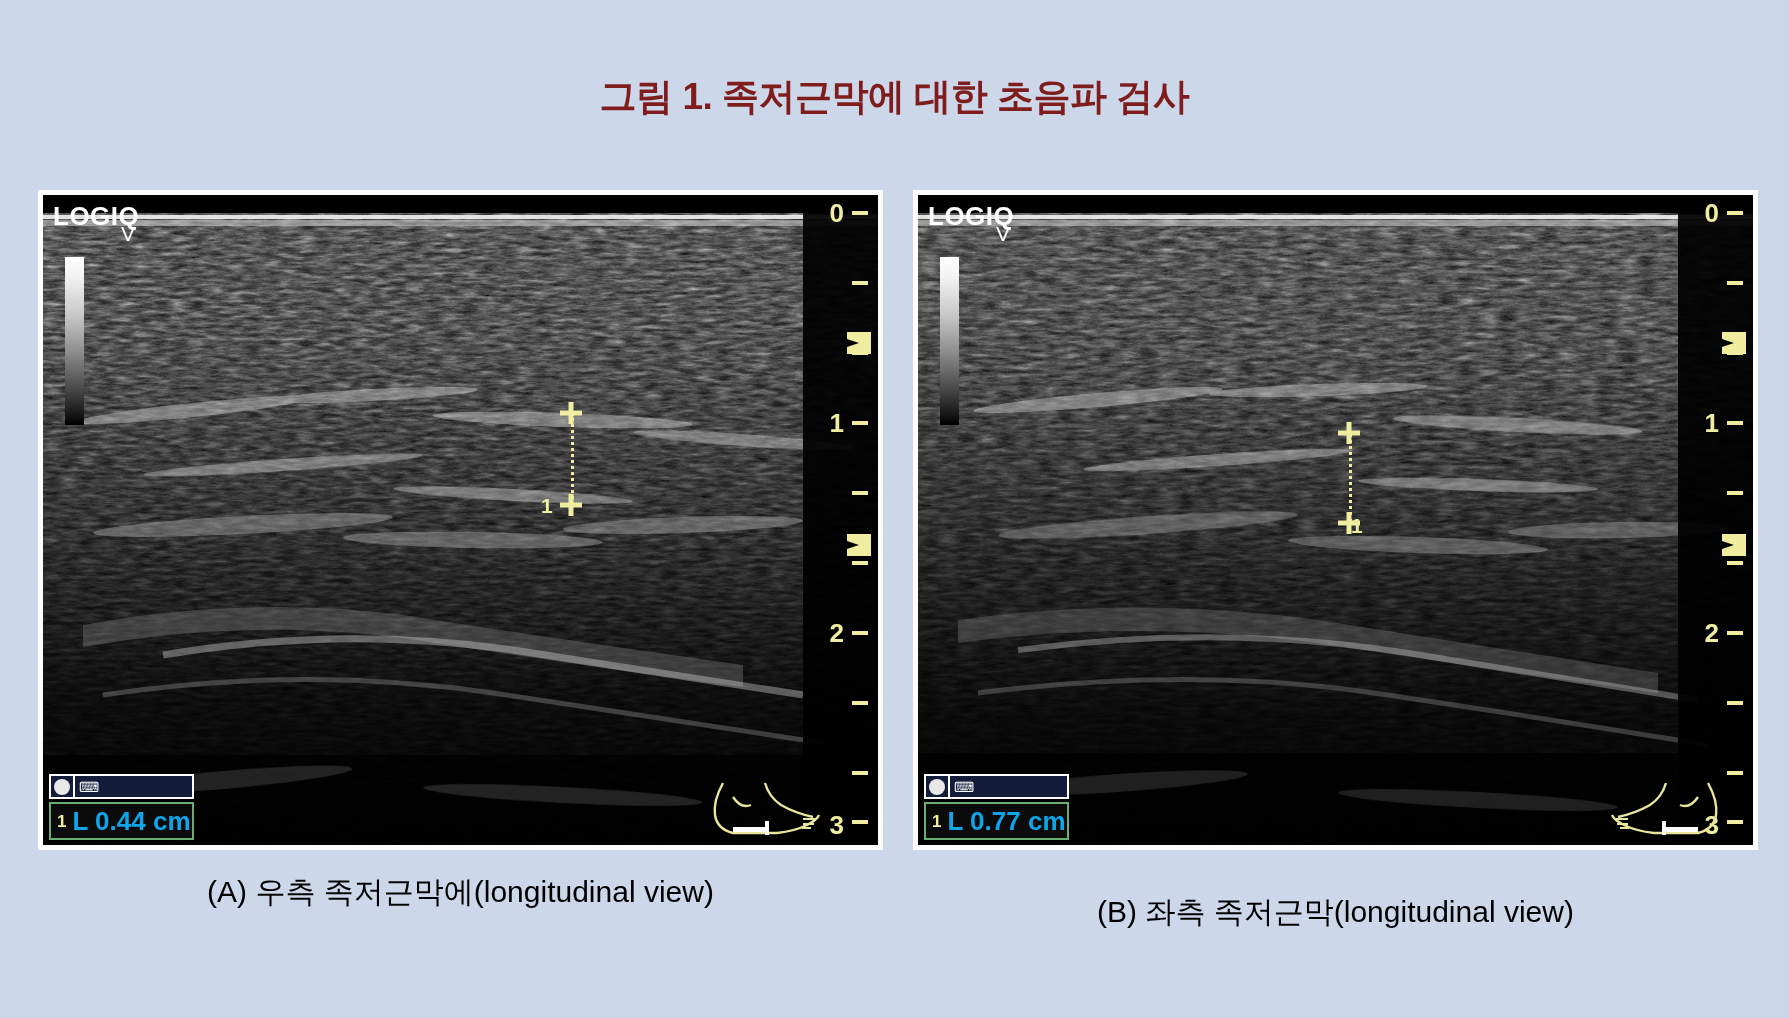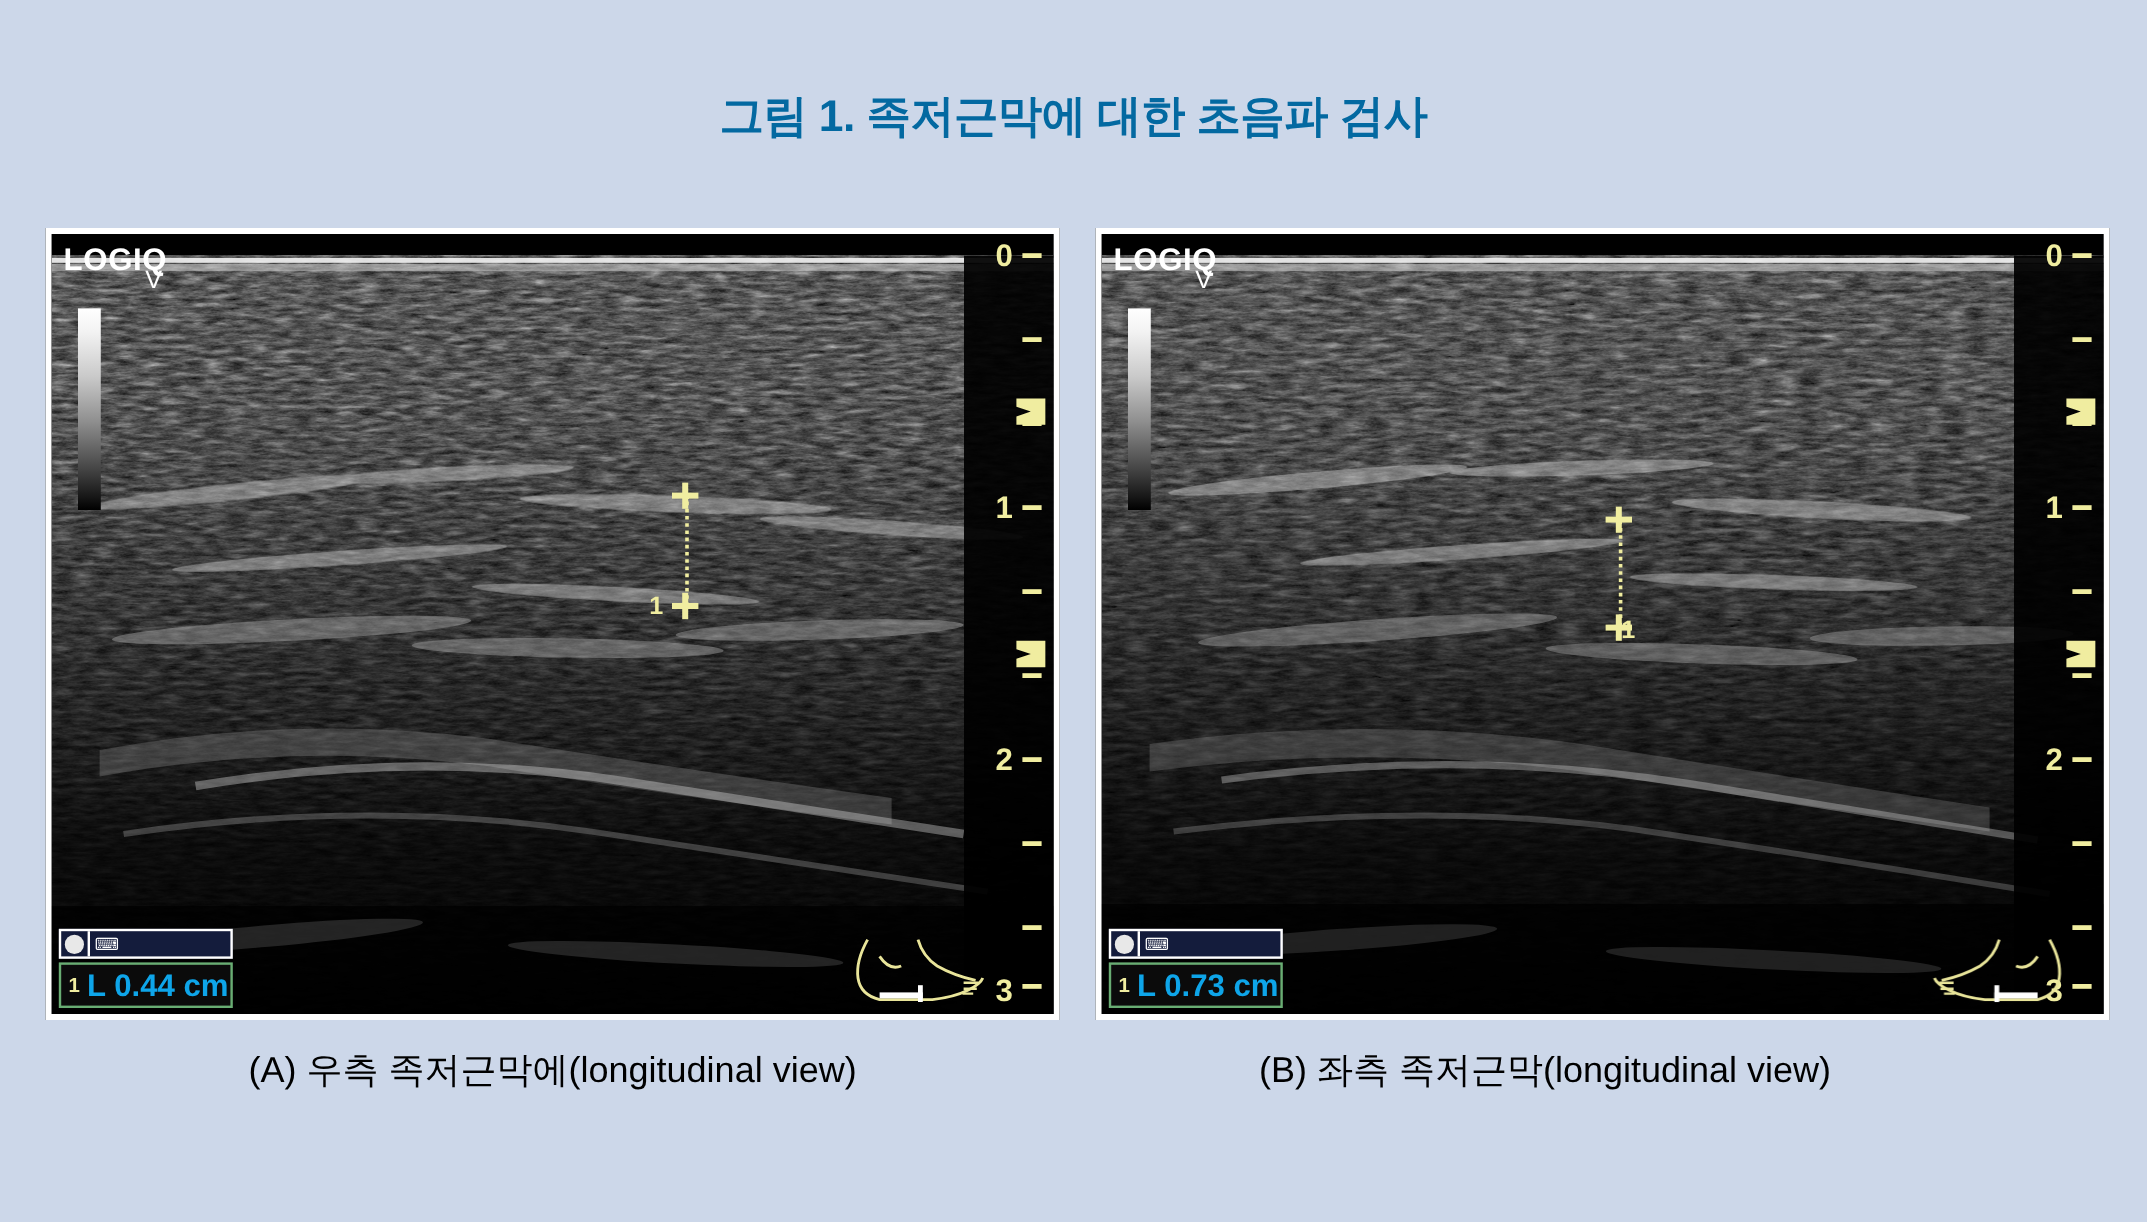--- a/index.html
+++ b/index.html
@@ -16,21 +16,21 @@
   }
 
   #figure-title {
     position: absolute;
     top: 72px;
     left: 0;
     width: 1789px;
     text-align: center;
     font-size: 37px;
     font-weight: bold;
-    color: #0369a1;
+    color: #7f1d1d;
     letter-spacing: -0.5px;
     white-space: nowrap;
   }
 
   .panel {
     position: absolute;
     top: 190px;
     width: 845px;
     height: 660px;
     background: #000000;
@@ -215,21 +215,21 @@
   
   .caption {
     position: absolute;
     top: 872px;
     font-size: 30px;
     color: #000000;
     text-align: center;
     white-space: nowrap;
   }
   #caption-a { left: 38px; width: 845px; }
-  #caption-b { left: 865px; width: 845px; }
+  #caption-b { left: 913px; width: 845px; margin-top: 20px; }
 </style>
 </head>
 <body>
 
 <div id="figure-title">그림 1. 족저근막에 대한 초음파 검사</div>
 
 <div class="panel" id="panel-a">
 
   <div class="us-image">
     <svg viewBox="0 0 835 650" preserveAspectRatio="none">
@@ -488,18 +488,18 @@
   </div>
 
   <div class="status-box">
     <div class="status-dot"></div>
     <div class="status-sep"></div>
     <div class="status-glyph">⌨</div>
   </div>
 
   <div class="meas-box">
     <span class="meas-index">1</span>
-    <span class="meas-text">L 0.73 cm</span>
+    <span class="meas-text">L 0.77 cm</span>
   </div>
 </div>
 
 <div class="caption" id="caption-a">(A) 우측 족저근막에(longitudinal view)</div>
 <div class="caption" id="caption-b">(B) 좌측 족저근막(longitudinal view)</div>
 
 </body></html>

